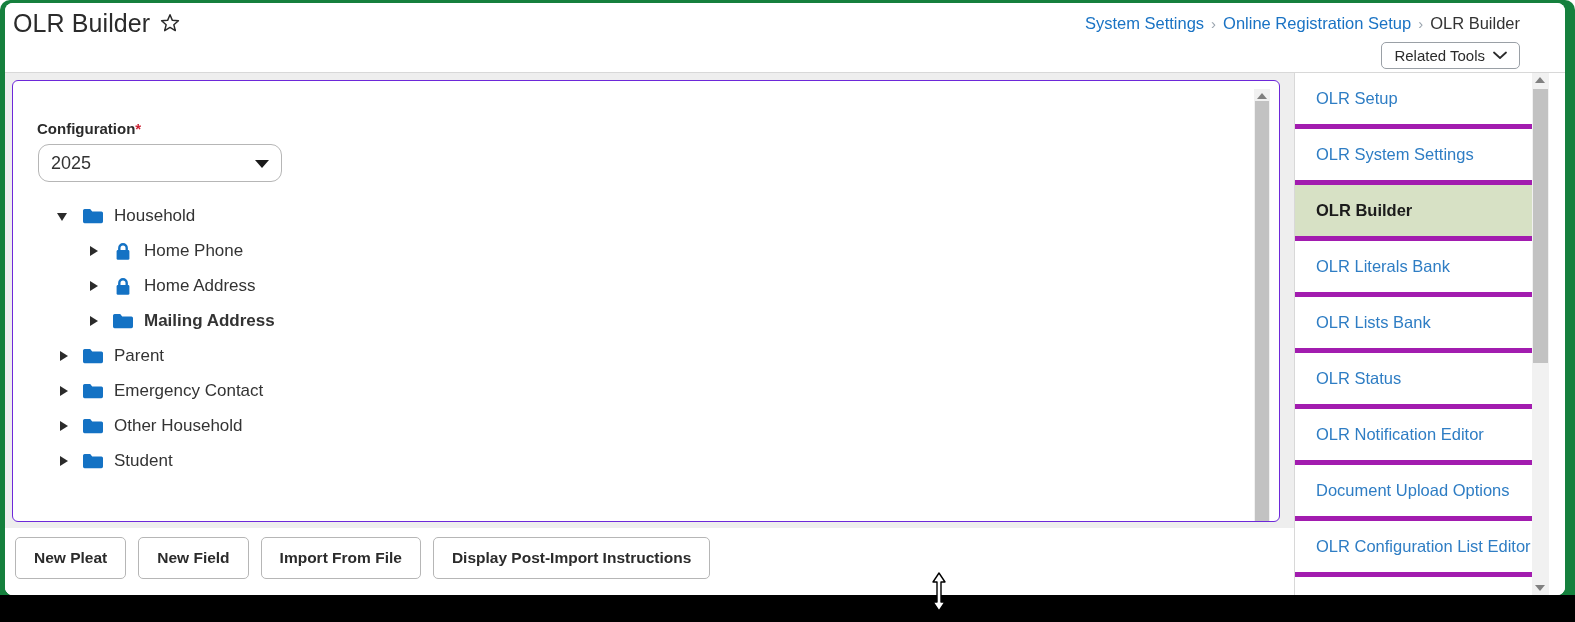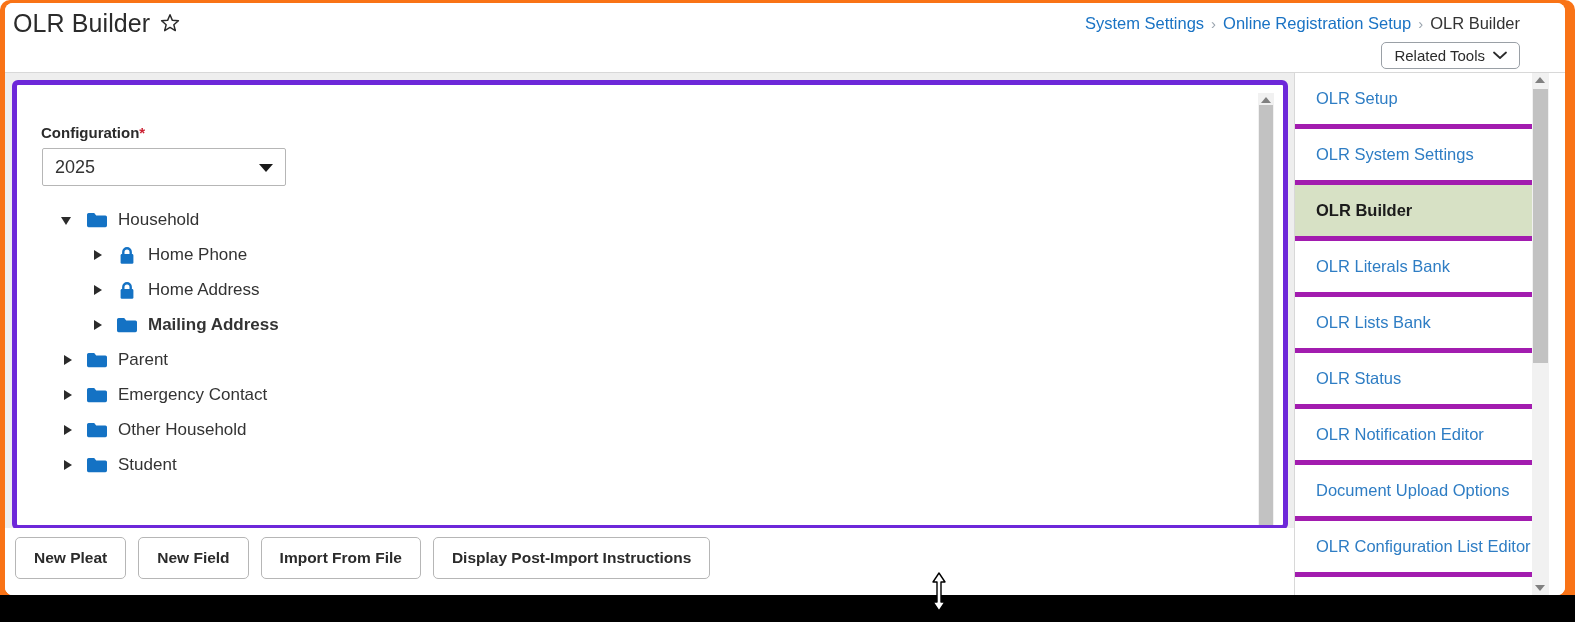--- a/index.html
+++ b/index.html
@@ -11,21 +11,21 @@
     font-family: "Liberation Sans", sans-serif;
     overflow: hidden;
     position: relative;
   }
 
   
   #frame-outer {
     position: absolute;
     left: 0; top: 0;
     width: 1575px; height: 622px;
-    background: #f97316;
+    background: #15803d;
     border-radius: 10px;
   }
   #window {
     position: absolute;
     left: 5px; top: 3px;
     width: 1560px; height: 592px;
     background: #ffffff;
     border-radius: 8px;
     overflow: hidden;
   }
@@ -103,41 +103,41 @@
     position: absolute;
     left: 0; top: 0;
     width: 1289px; height: 522px;
     background: #eeeeee;
   }
   #content-card {
     position: absolute;
     left: 7px; top: 7px;
     width: 1266px; height: 440px;
     background: #ffffff;
-    border: 5px solid #6d28d9;
+    border: 1px solid #6d28d9;
     border-radius: 6px;
     overflow: hidden;
   }
 
   #config-label {
     position: absolute;
     left: 24px; top: 39px;
     font-size: 15px;
     font-weight: bold;
     color: #2b2b2b;
   }
   #config-required { color: #cc2233; font-weight: bold; }
 
   #config-select {
     position: absolute;
     left: 25px; top: 63px;
     width: 242px; height: 36px;
     background: #ffffff;
     border: 1px solid #b6b6b6;
-    border-radius: 2px;
+    border-radius: 11px;
     cursor: pointer;
   }
   #config-select-value {
     position: absolute;
     left: 12px; top: 8px;
     font-size: 18px;
     color: #333333;
   }
   #config-select-arrow {
     position: absolute;

